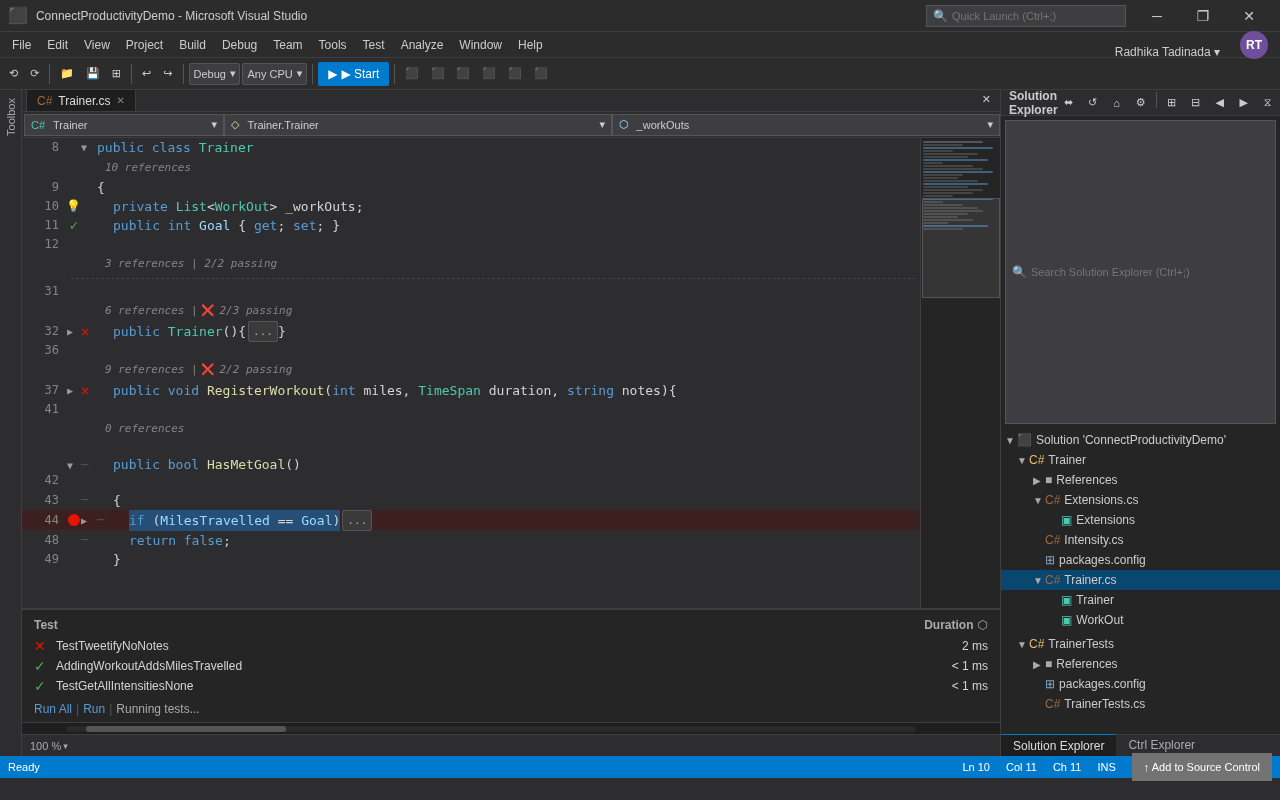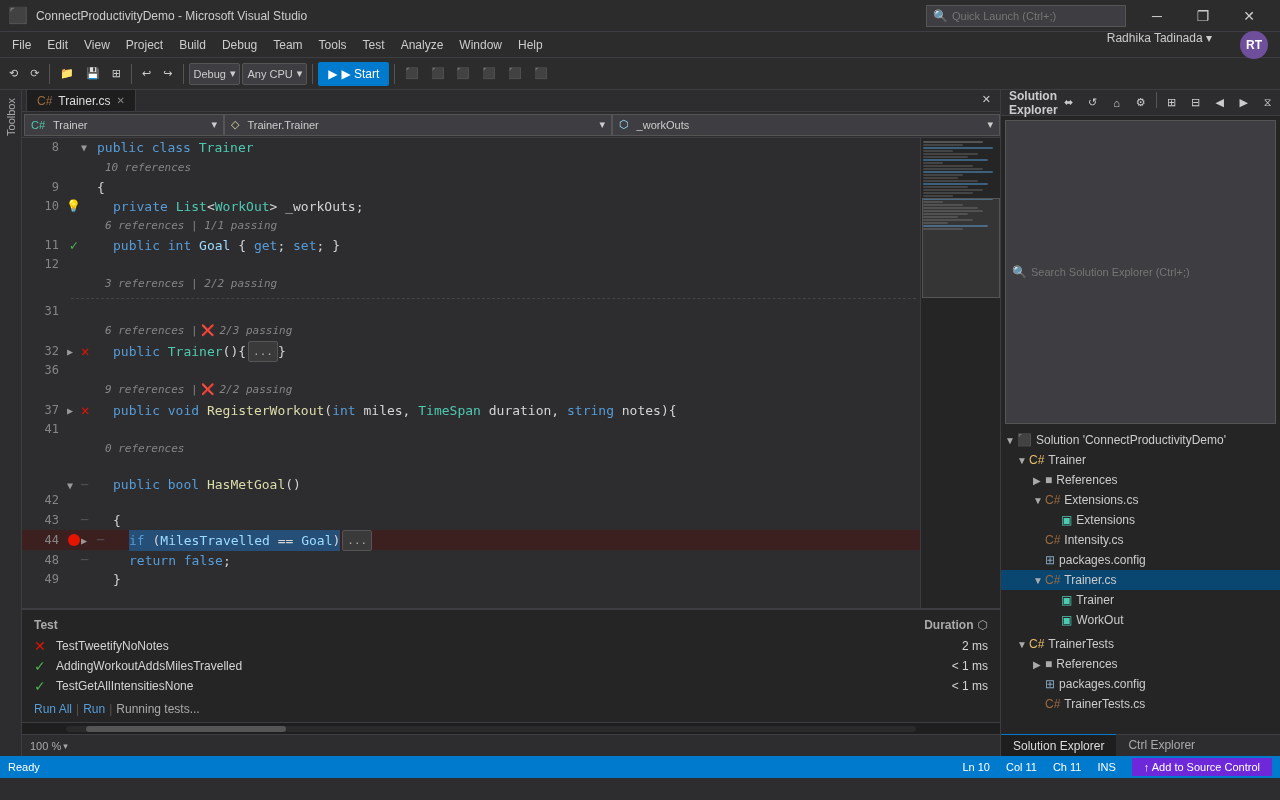--- a/index.html
+++ b/index.html
@@ -65,21 +65,21 @@
     .tree-item .item-label { font-size: 12px; color: #ccc; }
 
     
     .bottom-tabs { height: 22px; background: #2d2d30; display: flex; align-items: flex-end; border-top: 1px solid #3e3e42; }
     .bottom-tab { padding: 2px 12px; font-size: 12px; color: #aaa; cursor: pointer; height: 22px; display: flex; align-items: center; }
     .bottom-tab.active { background: #1e1e1e; color: #ddd; border-top: 1px solid #007acc; }
 
     
     .status-bar { height: 22px; background: #007acc; display: flex; align-items: center; padding: 0 8px; gap: 12px; }
     .status-item { color: white; font-size: 11px; display: flex; align-items: center; gap: 4px; }
-    .status-source-control { margin-left: auto; background: #6d28d9; padding: 0 12px; height: 18px; display: flex; align-items: center; cursor: pointer; }
+    .status-source-control { margin-left: auto; background: #737373; padding: 0 12px; height: 28px; display: flex; align-items: center; cursor: pointer; }
     .status-source-control span { color: white; font-size: 11px; }
 
     
     .h-scrollbar { height: 12px; background: #1e1e1e; border-top: 1px solid #3e3e42; display: flex; align-items: center; }
     .h-scrollbar-track { flex: 1; height: 6px; background: #2a2a2a; margin: 0 4px; border-radius: 3px; }
     .h-scrollbar-thumb { width: 200px; height: 6px; background: #555; border-radius: 3px; margin-left: 20px; }
     .profile-icon { width: 28px; height: 28px; background: #6f4e9c; border-radius: 50%; display: flex; align-items: center; justify-content: center; color: white; font-size: 12px; font-weight: bold; }
     .user-name { color: #ccc; font-size: 12px; margin-right: 8px; }
 
     .minimap-lines { padding: 2px; }
@@ -114,21 +114,21 @@
   <div class="menu-item">View</div>
   <div class="menu-item">Project</div>
   <div class="menu-item">Build</div>
   <div class="menu-item">Debug</div>
   <div class="menu-item">Team</div>
   <div class="menu-item">Tools</div>
   <div class="menu-item">Test</div>
   <div class="menu-item">Analyze</div>
   <div class="menu-item">Window</div>
   <div class="menu-item">Help</div>
-  <div style="margin-left:auto; display:flex; align-items:flex-start; gap:20px; padding-right:8px;">
+  <div style="margin-left:auto; display:flex; align-items:flex-end; gap:12px; padding-right:8px;">
     <span class="user-name">Radhika Tadinada ▾</span>
     <div class="profile-icon">RT</div>
   </div>
 </div>
 
 <div class="toolbar">
   <button class="toolbar-btn">⟲</button>
   <button class="toolbar-btn">⟳</button>
   <div class="toolbar-separator"></div>
   <button class="toolbar-btn">📁</button>
@@ -223,24 +223,20 @@
 
         <div style="display:flex; ">
           <div style="width:45px; text-align:right; padding-right:8px; color:#858585; font-size:12px; flex-shrink:0; user-select:none;">10</div>
           <div style="width:14px; flex-shrink:0; display:flex; align-items:center; justify-content:center;">
             <span style="color:#ffcc00; font-size:12px;">💡</span>
           </div>
           <div style="width:16px; flex-shrink:0;"></div>
           <div class="code-line" style="padding-left:16px;">
             <span class="kw-blue">private </span><span class="kw-type">List</span><span style="color:#d4d4d4;">&lt;</span><span class="kw-type">WorkOut</span><span style="color:#d4d4d4;">&gt; _workOuts;</span>
           </div>
-        </div>
-        <div style="display:flex; margin-bottom:1px;">
-          <div style="width:75px; flex-shrink:0;"></div>
-          <div style="padding-left:8px; color:#858585; font-size:11px; font-style:italic;">6 references | 1/1 passing</div>
         </div>
 
         <div style="display:flex; align-items:center;">
           <div style="width:45px; text-align:right; padding-right:8px; color:#858585; font-size:12px; flex-shrink:0; user-select:none;">11</div>
           <div style="width:14px; flex-shrink:0; display:flex; align-items:center; justify-content:center;">
             <span style="color:#4caf50; font-size:14px;">✓</span>
           </div>
           <div style="width:16px; flex-shrink:0;"></div>
           <div class="code-line" style="padding-left:16px;">
             <span class="kw-blue">public </span><span class="kw-blue">int </span><span style="color:#9cdcfe;">Goal</span><span> { </span><span class="kw-blue">get</span><span>; </span><span class="kw-blue">set</span><span>; }</span>

